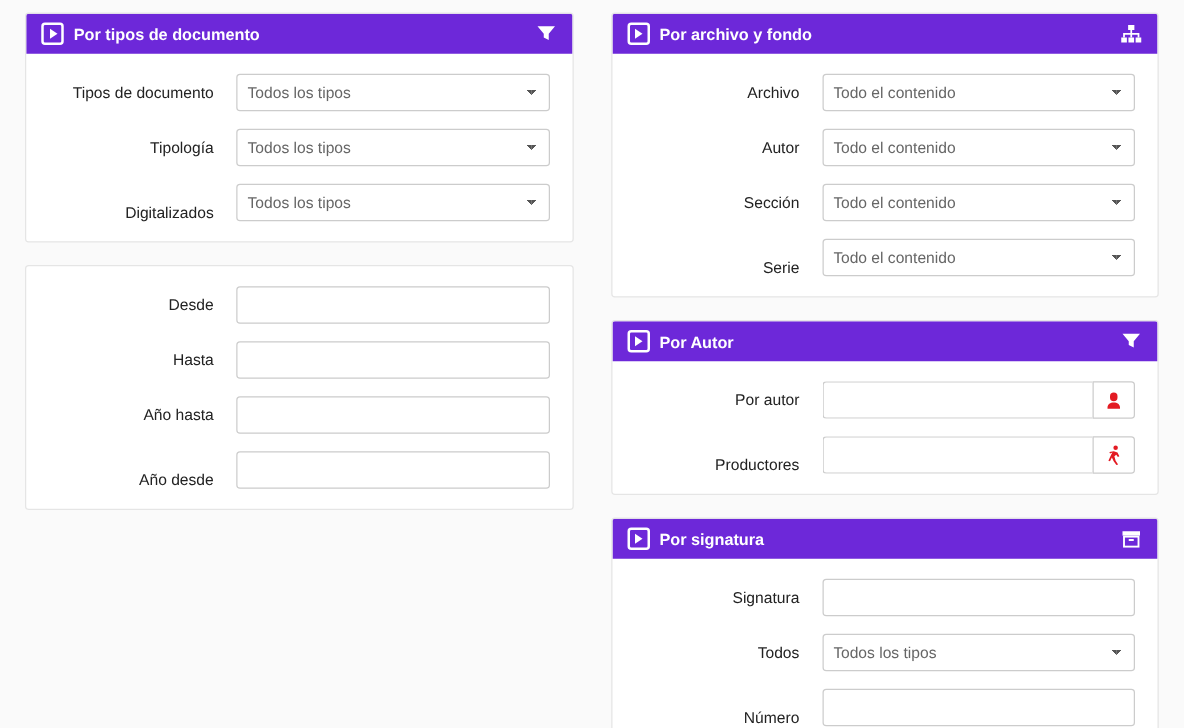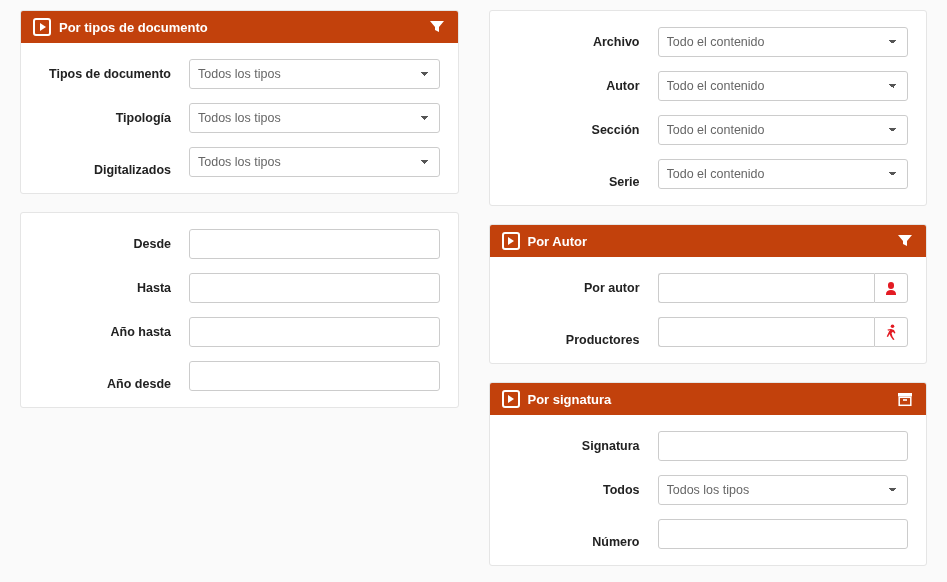--- a/index.html
+++ b/index.html
@@ -20,21 +20,21 @@
     flex-direction: column;
     gap: 18px;
   }
   .panel {
     border: 1px solid #e5e5e5;
     background: #fff;
     border-radius: 3px;
     overflow: hidden;
   }
   .panel-header {
-    background: #c2410c;
+    background: #6d28d9;
     color: #fff;
     display: flex;
     align-items: center;
     padding: 7px 12px;
     font-weight: 700;
     font-size: 13px;
   }
   .panel-header .title {
     flex: 1;
     margin-left: 8px;
@@ -45,21 +45,21 @@
   .field-row {
     display: flex;
     align-items: center;
     margin-bottom: 14px;
   }
   .field-row:last-child { margin-bottom: 4px; align-items: flex-end; }
   .field-label {
     width: 150px;
     text-align: right;
     padding-right: 18px;
-    font-weight: 700;
+    font-weight: 400;
     font-size: 12.5px;
     color: #222;
   }
   .field-control {
     flex: 1;
     display: flex;
   }
   select.control, input.control {
     width: 100%;
     height: 30px;
@@ -197,20 +197,35 @@
               <input class="control" type="text" style="">
             </div>
         </div>
       </div>
     </div>
   </div>
 
   <div class="col">
 
     <div class="panel">
+      <div class="panel-header">
+        <span class="hdr-icon">
+            <span class="play-badge"></span>
+          </span>
+        <span class="title">Por archivo y fondo</span>
+        <span class="hdr-icon">
+          <svg width="18" height="16" viewBox="0 0 18 16" fill="#fff">
+              <rect x="6.5" y="1" width="5" height="4"></rect>
+              <rect x="1" y="11" width="4.5" height="4"></rect>
+              <rect x="6.75" y="11" width="4.5" height="4"></rect>
+              <rect x="12.5" y="11" width="4.5" height="4"></rect>
+              <path d="M9 5v3M3.2 11V8h11.6v3M9 8v3" stroke="#fff" stroke-width="1.4" fill="none"></path>
+            </svg>
+        </span>
+      </div>
       <div class="panel-body">
         <div class="field-row">
           <div class="field-label">Archivo</div>
           <div class="field-control">
             <select class="control"><option>Todo el contenido</option></select>
           </div>
         </div>
         <div class="field-row">
           <div class="field-label">Autor</div>
           <div class="field-control">

